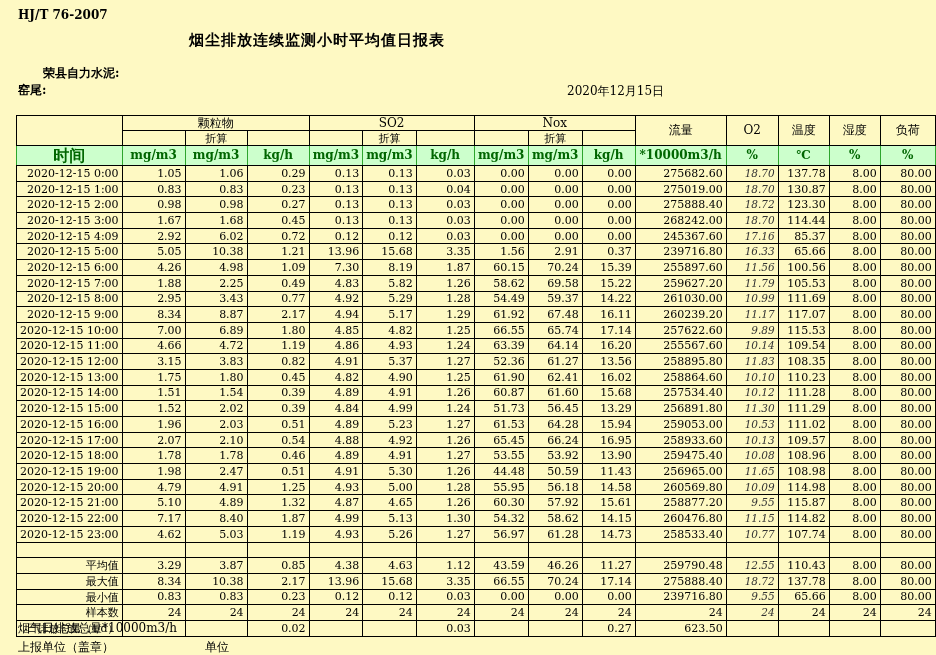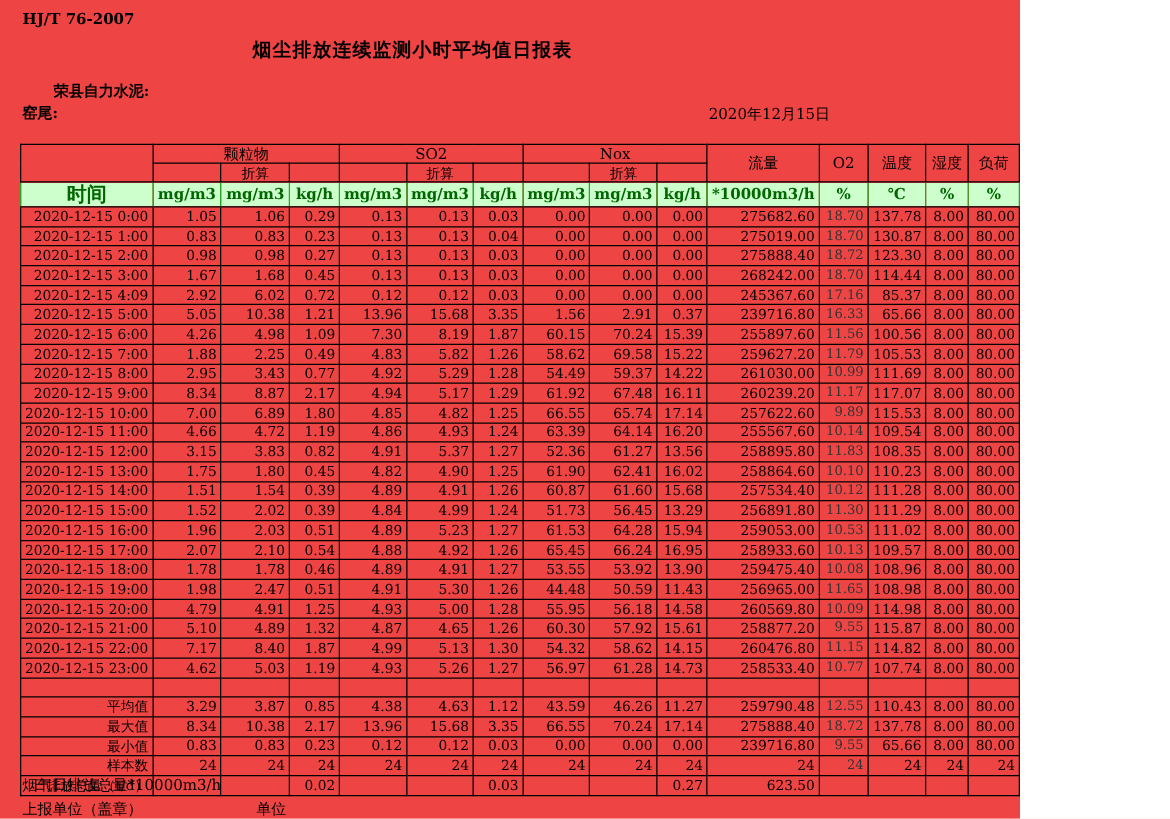--- a/index.html
+++ b/index.html
@@ -1,35 +1,35 @@
 <!DOCTYPE html>
 <html><head>
 <meta charset="utf-8">
 <style>
   html,body{margin:0;padding:0;background:#fff;}
-  .page{position:relative;width:816px;height:655px;background:#ef4444;overflow:hidden;
+  .page{position:relative;width:936px;height:655px;background:#fef9c3;overflow:hidden;
         font-family:"DejaVu Serif","Liberation Serif",serif;color:#000;}
   .abs{position:absolute;white-space:nowrap;}
   .std-code{left:18px;top:8px;font-size:12px;font-weight:bold;}
-  .rpt-title{left:330px;top:31px;transform:translateX(-50%);font-size:15px;font-weight:bold;letter-spacing:1px;}
+  .rpt-title{left:317px;top:31px;transform:translateX(-50%);font-size:15px;font-weight:bold;letter-spacing:1px;}
   .company{left:18px;top:65px;font-size:12px;font-weight:bold;margin-left:25px;}
   .kiln{left:18px;top:82px;font-size:12px;font-weight:bold;}
   .rpt-date{left:567px;top:83px;font-size:12px;}
   table.rpt{position:absolute;left:16px;top:115px;border-collapse:collapse;table-layout:fixed;
             font-size:11px;padding-left:48px;}
   table.rpt td{border:1px solid #000;padding:0 3px;line-height:13px;height:14.7px;
                white-space:nowrap;overflow:hidden;}
   tr.hr1 td,tr.hr2 td{height:14px;text-align:center;font-size:12px;}
   tr.hr2 td{font-size:11px;}
   tr.green td{background:#ccffcc;color:#006600;font-weight:bold;text-align:center;height:19px;
               font-size:12px;border-color:#2da52d;border-top-color:#000;border-bottom-color:#000;}
   tr.green td.tcol{font-size:16px;}
   td.c-num{text-align:right;}
   td.c-time{text-align:right;}
-  td.c-o2{font-size:10.5px;color:#333;}
+  td.c-o2{font-size:10.5px;color:#333;font-style:italic;}
   td.c-slabel{position:relative;overflow:visible;}
   td.c-slabel span{position:absolute;right:3px;top:1px;white-space:nowrap;font-size:11px;}
   .foot1{left:18px;top:620px;font-size:12px;}
   .foot2{left:18px;top:639px;font-size:12px;}
   .foot3{left:205px;top:639px;font-size:12px;}
 </style>
 </head>
 <body>
 
 <div class="page">

